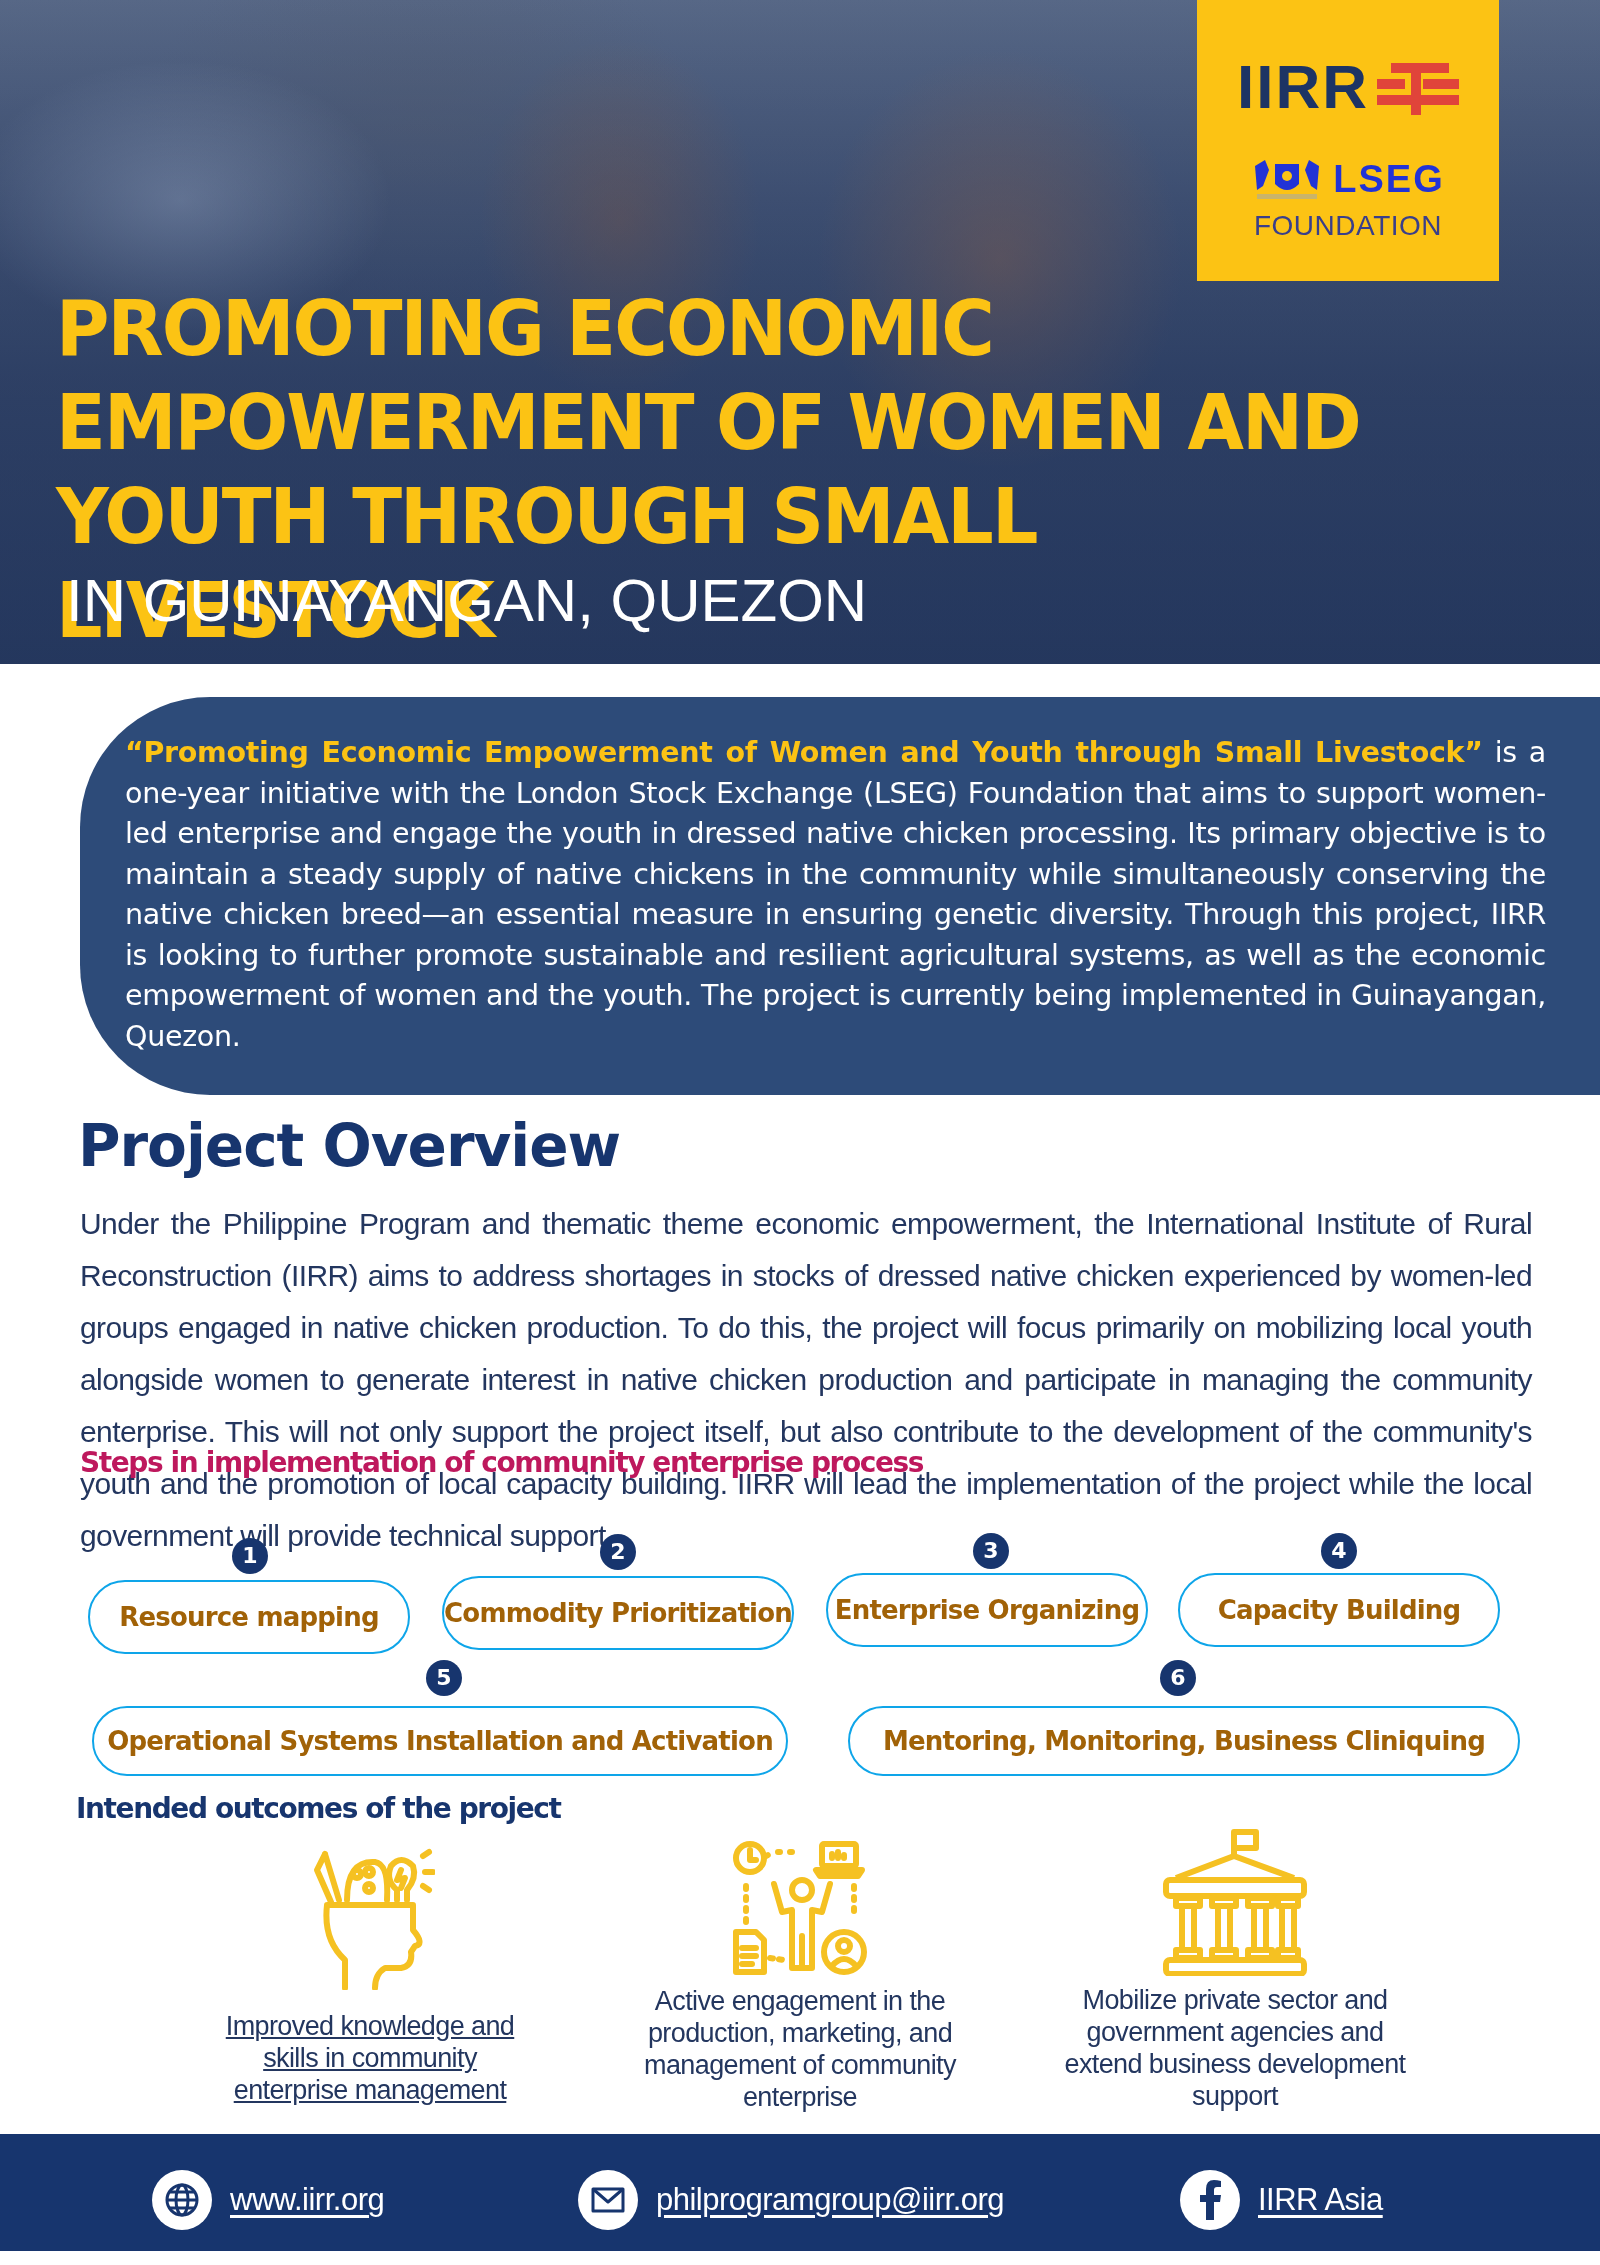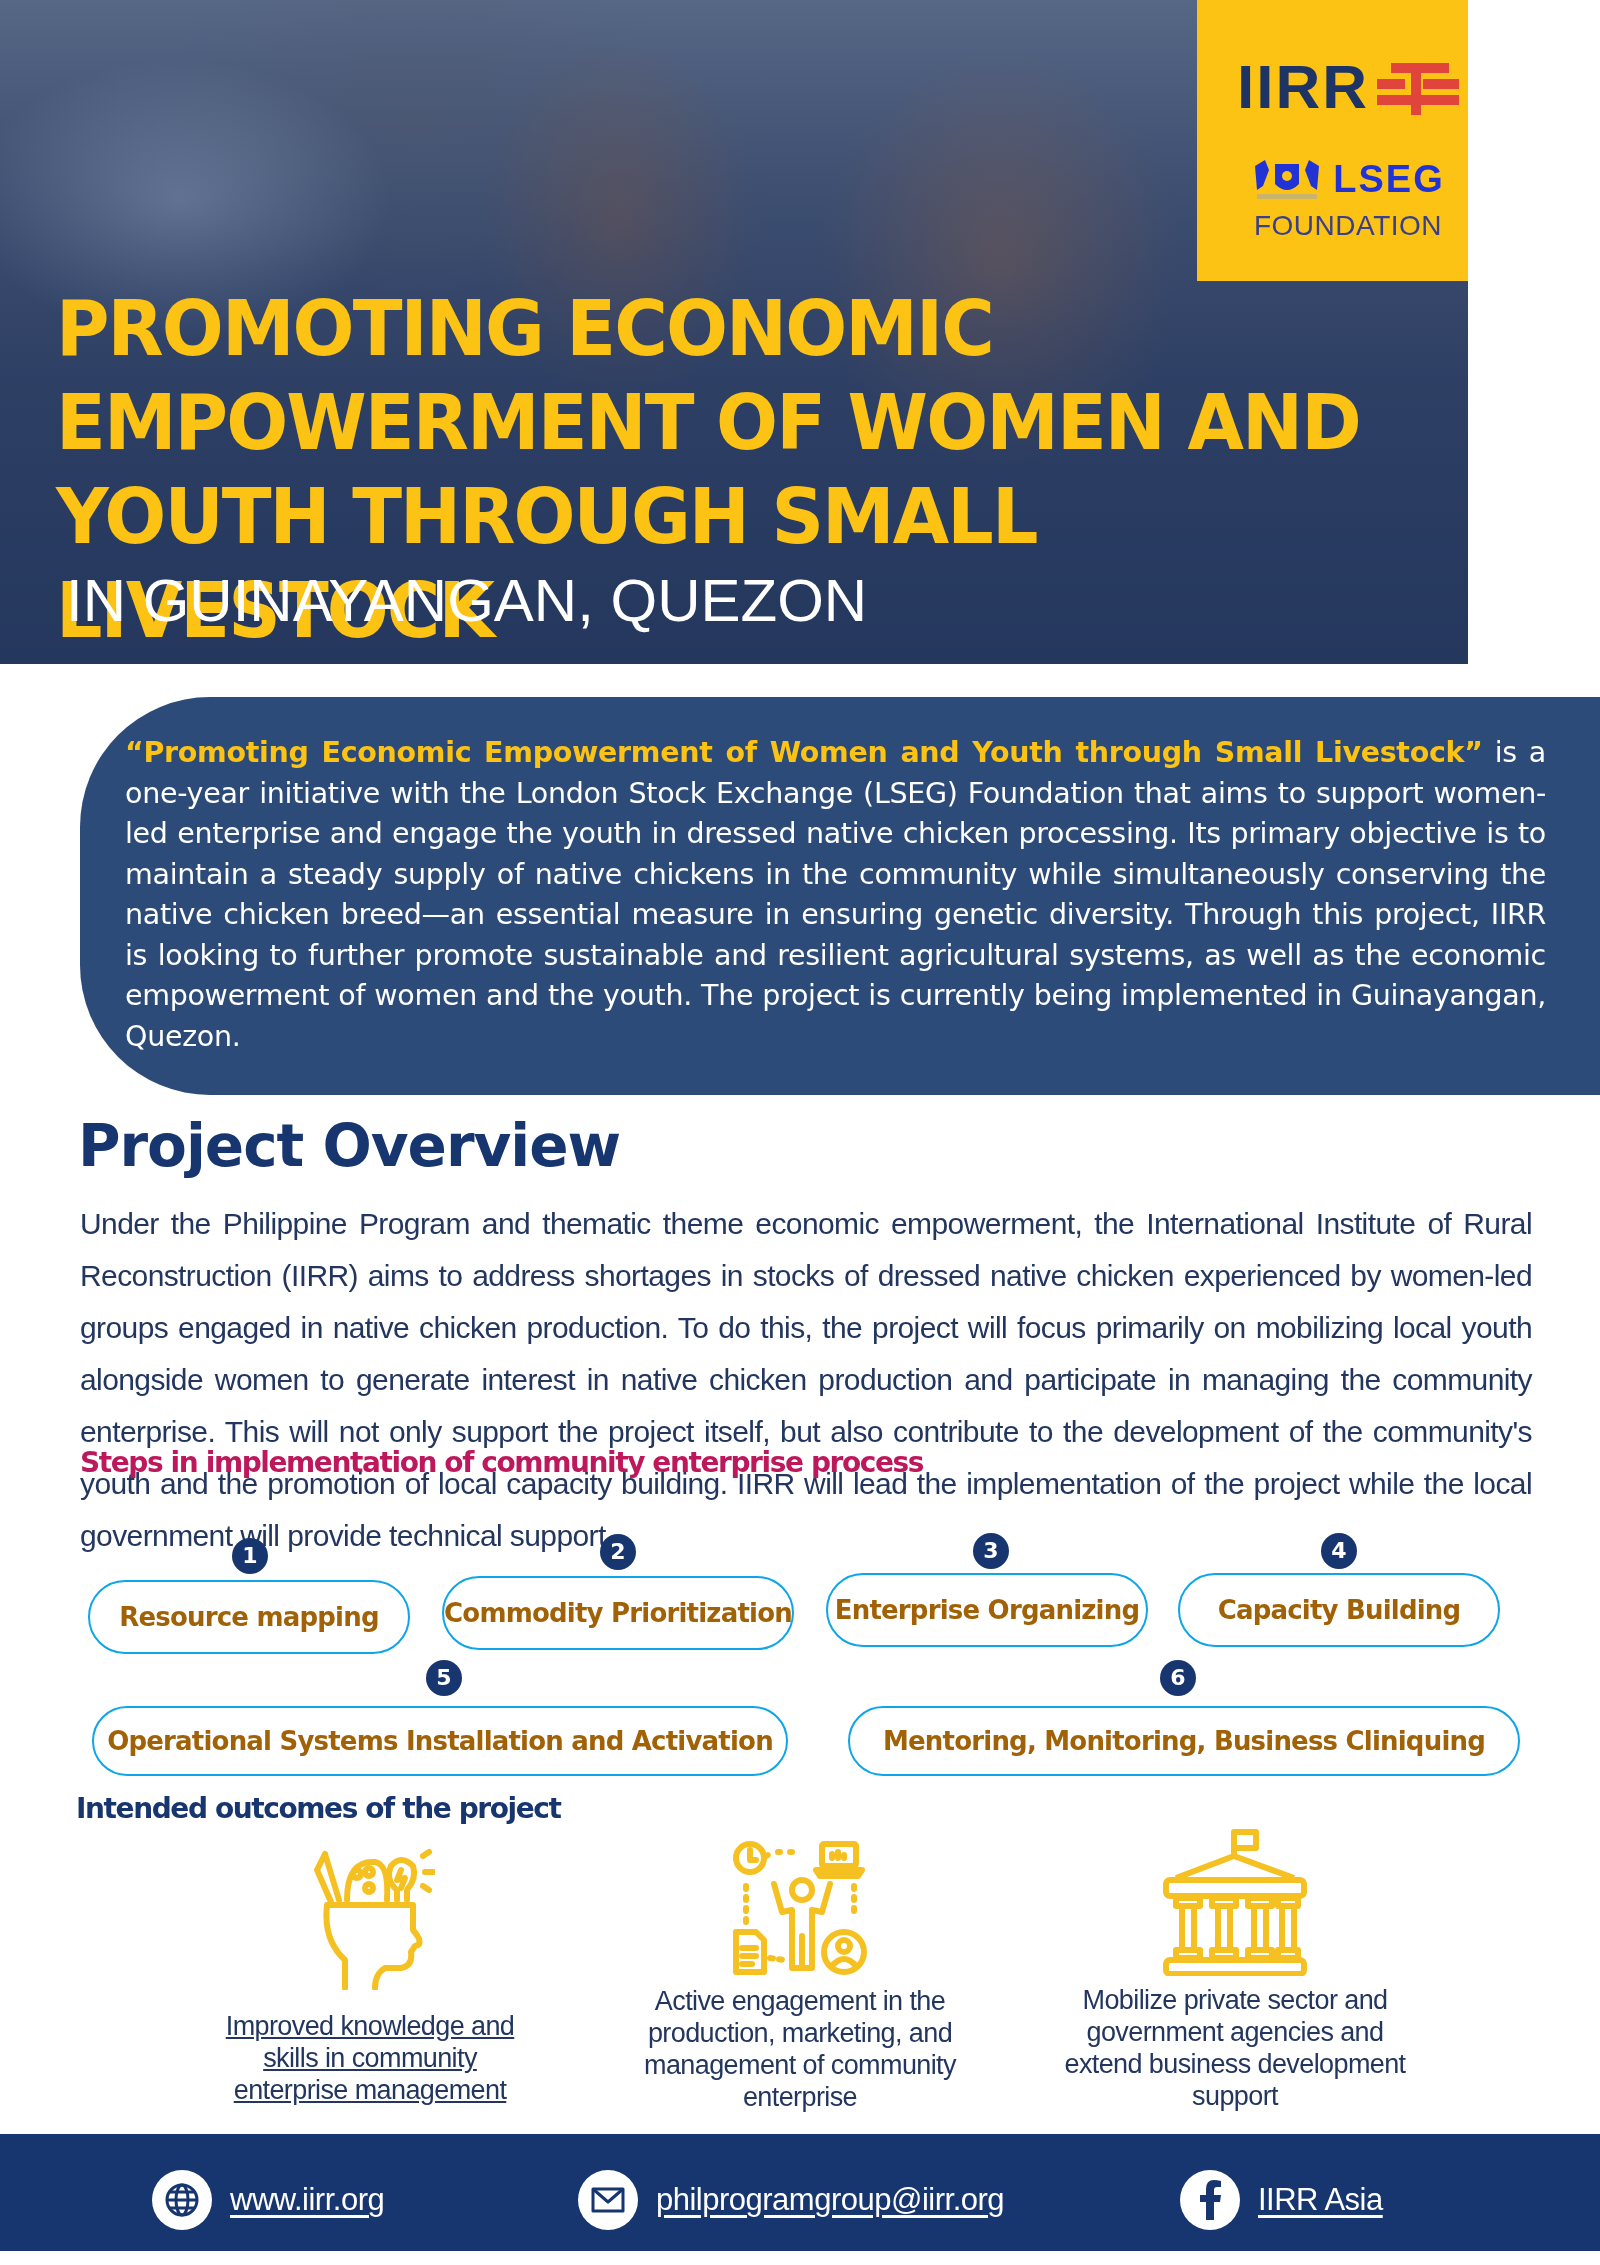--- a/index.html
+++ b/index.html
@@ -1,21 +1,21 @@
 <!DOCTYPE html>
 <html><head>
 <meta charset="utf-8">
 <style>
   * { box-sizing: border-box; margin: 0; padding: 0; }
   html, body { width: 1600px; height: 2265px; background: #ffffff; overflow: hidden; }
   body { font-family: "Liberation Sans", sans-serif; color: #1d3464; position: relative; }
 
   
   .hero {
-    position: absolute; left: 0; top: 0; width: 1468px; height: 664px;
+    position: absolute; left: 0; top: 0; width: 1600px; height: 664px;
     background:
       radial-gradient(ellipse 260px 300px at 1000px 260px, rgba(160,110,80,0.55), rgba(0,0,0,0) 70%),
       radial-gradient(ellipse 200px 260px at 620px 220px, rgba(150,100,70,0.45), rgba(0,0,0,0) 70%),
       radial-gradient(ellipse 300px 200px at 180px 200px, rgba(170,185,210,0.55), rgba(0,0,0,0) 70%),
       radial-gradient(ellipse 400px 260px at 420px 120px, rgba(90,100,120,0.6), rgba(0,0,0,0) 70%),
       linear-gradient(180deg, #5f6f8c 0%, #4a5a7a 30%, #3a4a6c 60%, #2e3f63 100%);
     overflow: hidden;
   }
   .hero-overlay {
     position: absolute; inset: 0;

